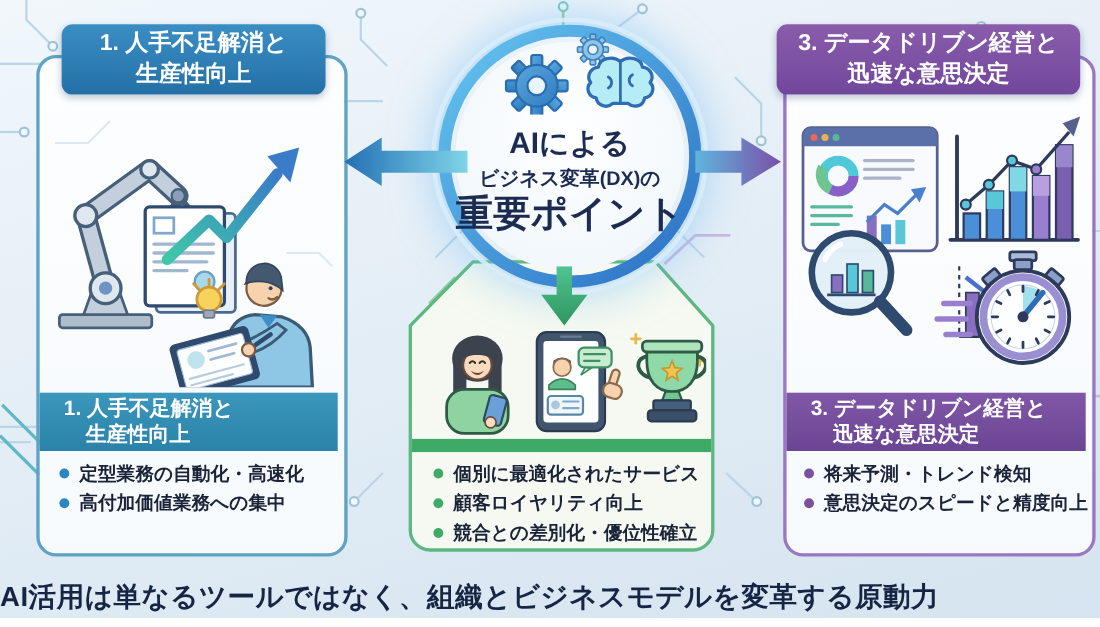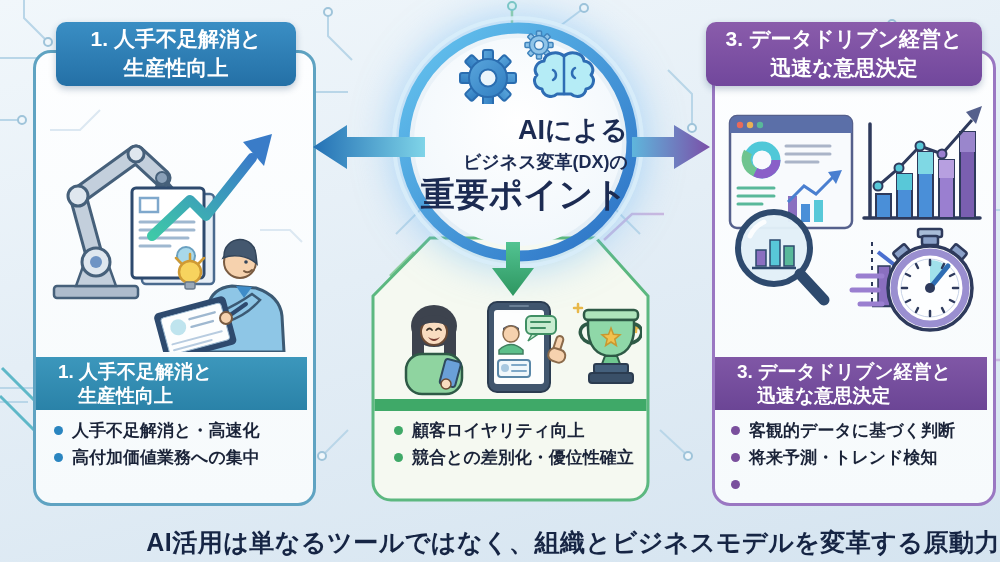--- a/index.html
+++ b/index.html
@@ -35,26 +35,26 @@
   .bullet{height:27px;display:flex;align-items:center;gap:9px;font-size:17px;font-weight:700;
           color:#1a2338;white-space:nowrap;}
   .dot{width:9px;height:9px;border-radius:50%;flex:0 0 auto;}
   .dot-blue{background:#2a85c0;}
   .dot-green{background:#3fa968;}
   .dot-purple{background:#7a4f9d;}
 
   
   .circle-glow{left:400px;top:24px;width:236px;height:236px;border-radius:50%;
                box-shadow:0 0 36px 10px rgba(120,190,245,.5);z-index:4;}
-  .circle-text{left:408px;top:114px;width:220px;text-align:right;color:#1c2b52;font-weight:800;z-index:7;}
+  .circle-text{left:408px;top:114px;width:220px;text-align:center;color:#1c2b52;font-weight:800;z-index:7;}
   .ct1{font-size:27px;line-height:33px;}
   .ct2{font-size:18px;line-height:30px;}
   .ct3{font-size:34px;line-height:34px;}
 
-  .tagline{left:0;top:526px;width:1000px;text-align:right;font-size:25px;font-weight:800;
+  .tagline{left:0;top:526px;width:1000px;text-align:left;font-size:25px;font-weight:800;
            color:#162544;z-index:6;letter-spacing:.5px;}
   .z2{z-index:2}.z4{z-index:4}.z5{z-index:5}.z6{z-index:6}
 </style>
 </head>
 <body>
 
 <div class="stage">
 
   <svg class="abs" width="1000" height="570" style="left:0;top:0;z-index:1">
     <g fill="none" stroke="#b9d6e8" stroke-width="2">
@@ -179,21 +179,21 @@
     </g>
   </svg>
 
   <div class="abs bar bar-left">
     <div>1. 人手不足解消と</div>
     <div class="l2">生産性向上</div>
   </div>
   <div class="abs bullets" style="left:54px;top:417px">
     <div class="bullet">
         <span class="dot dot-blue"></span>
-        <span>人手不足解消と・高速化</span>
+        <span>定型業務の自動化・高速化</span>
       </div>
     <div class="bullet">
         <span class="dot dot-blue"></span>
         <span>高付加価値業務への集中</span>
       </div>
   </div>
 
   <div class="abs card card-right"></div>
   <div class="abs banner banner-right">
     <div>3. データドリブン経営と</div>
@@ -302,28 +302,25 @@
     </g>
   </svg>
 
   <div class="abs bar bar-right">
     <div>3. データドリブン経営と</div>
     <div class="l2">迅速な意思決定</div>
   </div>
   <div class="abs bullets" style="left:731px;top:417px">
     <div class="bullet">
         <span class="dot dot-purple"></span>
-        <span>客観的データに基づく判断</span>
+        <span>将来予測・トレンド検知</span>
       </div>
     <div class="bullet">
         <span class="dot dot-purple"></span>
-        <span>将来予測・トレンド検知</span>
-      </div>
-    <div class="bullet">
-        <span class="dot dot-purple"></span>
+        <span>意思決定のスピードと精度向上</span>
       </div>
   </div>
 
   <svg class="abs z4" width="250" height="98" viewBox="0 0 250 98" style="left:392px;top:298px">
     <g>
       <rect x="20" y="26" width="12" height="48" rx="5" fill="#3d434e"></rect>
       <rect x="52" y="26" width="12" height="46" rx="5" fill="#3d434e"></rect>
       <ellipse cx="42" cy="28" rx="23" ry="21" fill="#3d434e"></ellipse>
       <circle cx="42" cy="34" r="13" fill="#f9dcc0" stroke="#6a4a34" stroke-width="2"></circle>
       <path d="M24,26 a20,16 0 0 1 36,0 l-2,4 c-8,-7 -24,-7 -32,0 z" fill="#3d434e"></path>
@@ -360,20 +357,24 @@
       <path d="M196,22 h46 v8 c0,18 -9,28 -23,28 c-14,0 -23,-10 -23,-28 z" fill="#8fd8a8" stroke="#2e5a46" stroke-width="2.5"></path>
       <polygon points="219,30 221.4,36.2 228,36.8 222.8,41.1 224.4,47.5 219,44 213.6,47.5 215.2,41.1 210,36.8 216.6,36.2" fill="#f2c24e" stroke="#c89830" stroke-width="1.5"></polygon>
       <path d="M213,58 h12 l3,8 h-18 z" fill="#6fc890" stroke="#2e5a46" stroke-width="2"></path>
       <rect x="202" y="66" width="34" height="9" rx="2" fill="#44607c" stroke="#2b3c50" stroke-width="2"></rect>
       <rect x="197" y="75" width="44" height="10" rx="3" fill="#3a5068" stroke="#2b3c50" stroke-width="2"></rect>
     </g>
   </svg>
   <div class="abs bullets" style="left:394px;top:417px">
     <div class="bullet">
         <span class="dot dot-green"></span>
+        <span>個別に最適化されたサービス</span>
+      </div>
+    <div class="bullet">
+        <span class="dot dot-green"></span>
         <span>顧客ロイヤリティ向上</span>
       </div>
     <div class="bullet">
         <span class="dot dot-green"></span>
         <span>競合との差別化・優位性確立</span>
       </div>
   </div>
 
   <div class="abs circle-glow"></div>
   <svg class="abs z5" width="264" height="264" style="left:386px;top:10px">

